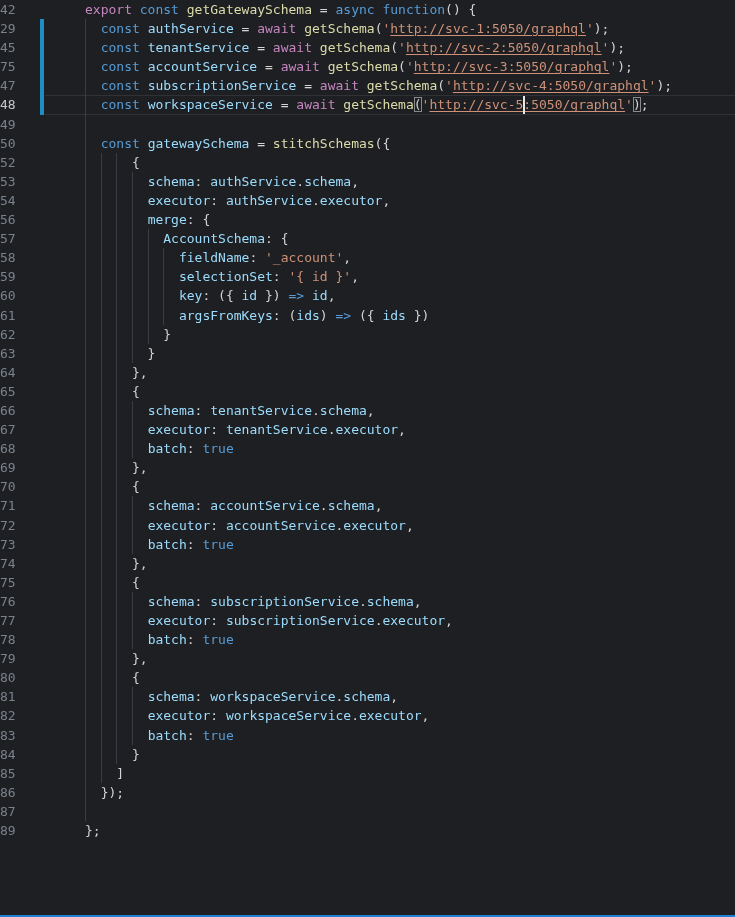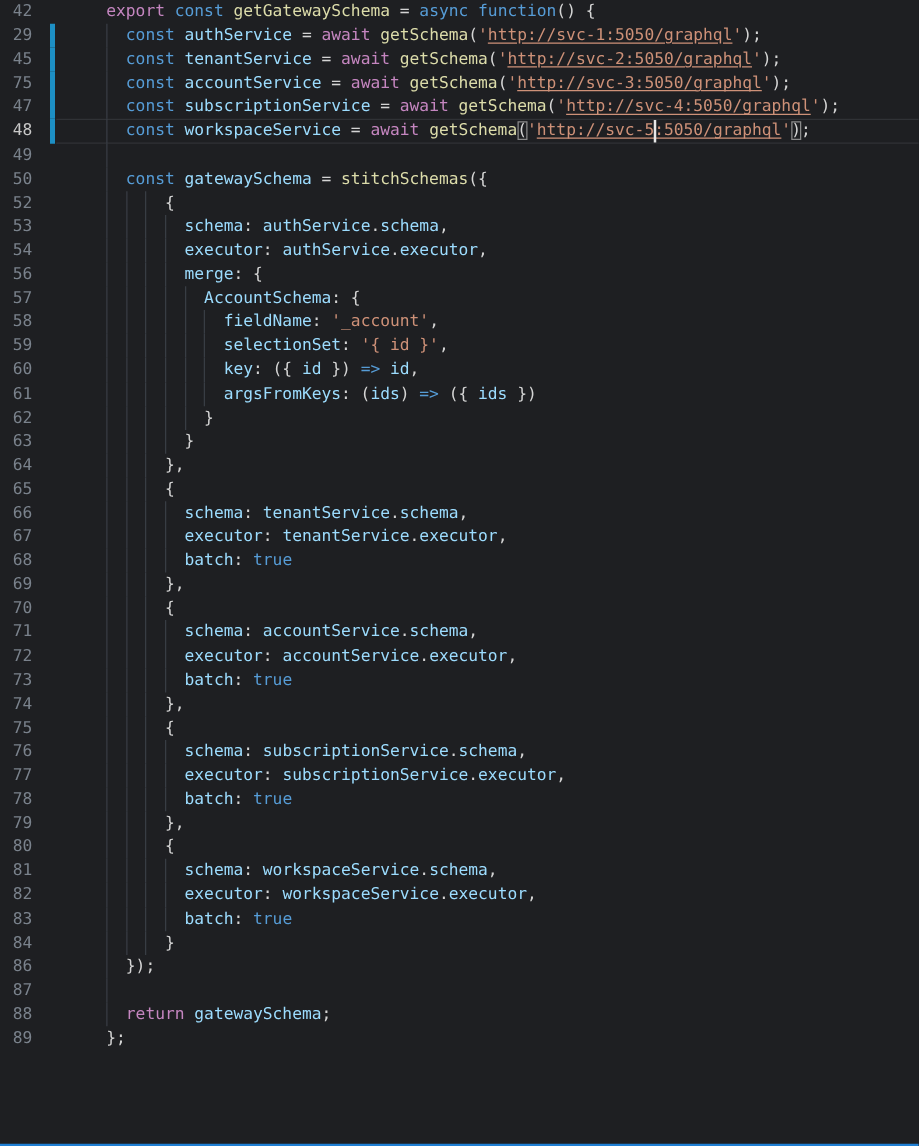--- a/index.html
+++ b/index.html
@@ -8,21 +8,21 @@
     background:var(--background,#1e1f22);
     font-family:"DejaVu Sans Mono","Liberation Mono",monospace;
   }
   .editor{position:relative;width:735px;height:917px;}
   .row{
     display:flex;height:19.104px;line-height:19.104px;
     position:relative;font-size:13px;letter-spacing:0;
   }
   .gutter{width:57px;flex:none;position:relative;height:100%;}
   .num{
-    position:absolute;left:0;top:0;width:36px;text-align:center;
+    position:absolute;left:0;top:0;width:36px;text-align:left;
     color:var(--line-number);user-select:none;
   }
   .row.active .num{color:var(--line-number-active);}
   .modbar{
     position:absolute;left:40px;top:0;bottom:0;width:4px;
     background:var(--modified-gutter);
   }
   .code{position:relative;flex:1;height:100%;white-space:pre;margin-left:28px;}
   .codetext{position:relative;z-index:2;white-space:pre;}
   .guide{
@@ -297,35 +297,35 @@
         <div class="code"><div class="guide" style="left: 0ch;"></div><div class="guide" style="left: 2ch;"></div><div class="guide" style="left: 4ch;"></div><div class="guide" style="left: 6ch;"></div><span class="codetext"><span class="tk-p">        </span><span class="tk-v">batch</span><span class="tk-p">: </span><span class="tk-k">true</span></span></div>
       </div>
       <div class="row">
         <div class="gutter">
           <div class="num">84</div>
         </div>
         <div class="code"><div class="guide" style="left: 0ch;"></div><div class="guide" style="left: 2ch;"></div><div class="guide" style="left: 4ch;"></div><span class="codetext"><span class="tk-p">      }</span></span></div>
       </div>
       <div class="row">
         <div class="gutter">
+          <div class="num">85</div>
+        </div>
+        <div class="code"><div class="guide" style="left: 0ch;"></div><div class="guide" style="left: 2ch;"></div><span class="codetext"><span class="tk-p">    ]</span></span></div>
+      </div>
+      <div class="row">
+        <div class="gutter">
           <div class="num">86</div>
         </div>
         <div class="code"><div class="guide" style="left: 0ch;"></div><span class="codetext"><span class="tk-p">  });</span></span></div>
       </div>
       <div class="row">
         <div class="gutter">
           <div class="num">87</div>
         </div>
         <div class="code"><div class="guide" style="left: 0ch;"></div><span class="codetext"></span></div>
-      </div>
-      <div class="row">
-        <div class="gutter">
-          <div class="num">88</div>
-        </div>
-        <div class="code"><div class="guide" style="left: 0ch;"></div><span class="codetext"><span class="tk-p">  </span><span class="tk-c">return</span><span class="tk-p"> </span><span class="tk-v">gatewaySchema</span><span class="tk-p">;</span></span></div>
       </div>
       <div class="row">
         <div class="gutter">
           <div class="num">89</div>
         </div>
         <div class="code"><span class="codetext"><span class="tk-p">};</span></span></div>
       </div>
     </div>
   <div class="winborder"></div>
 </div>

